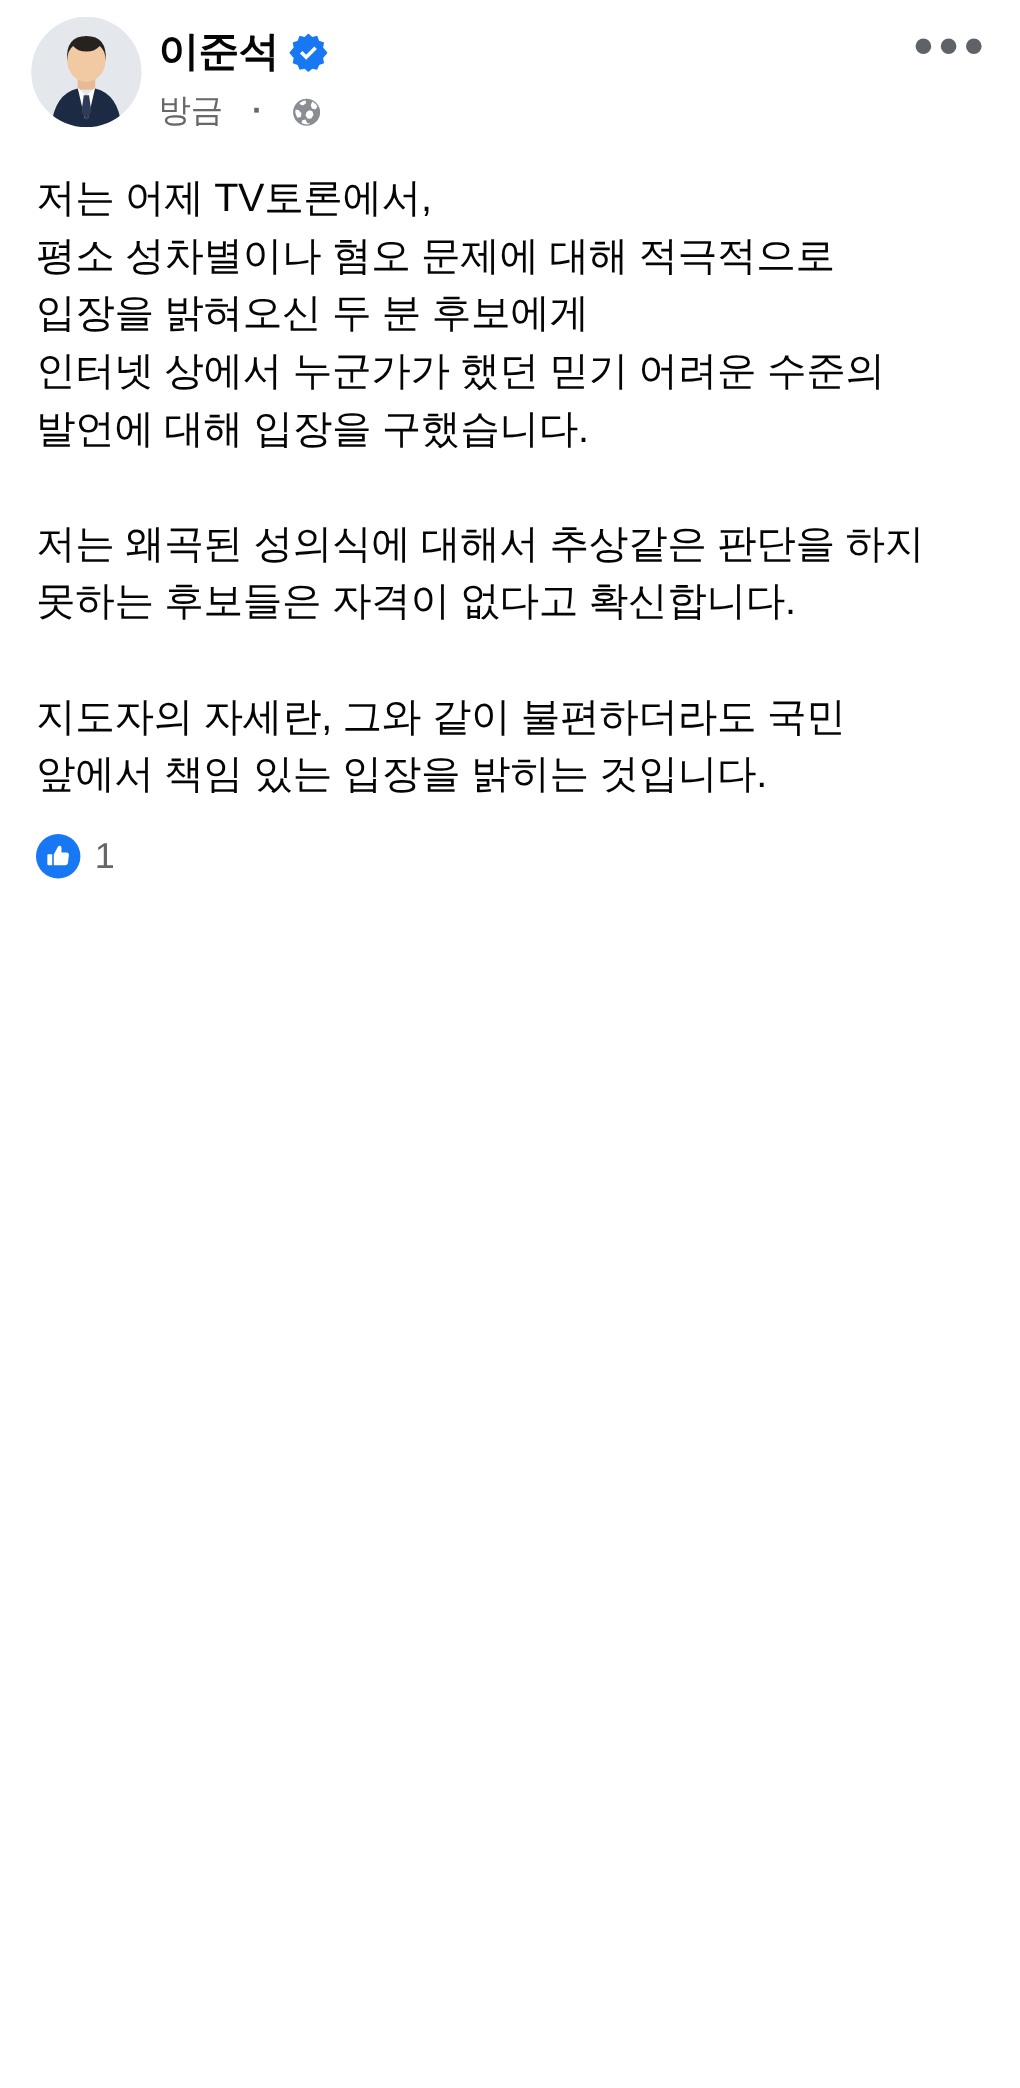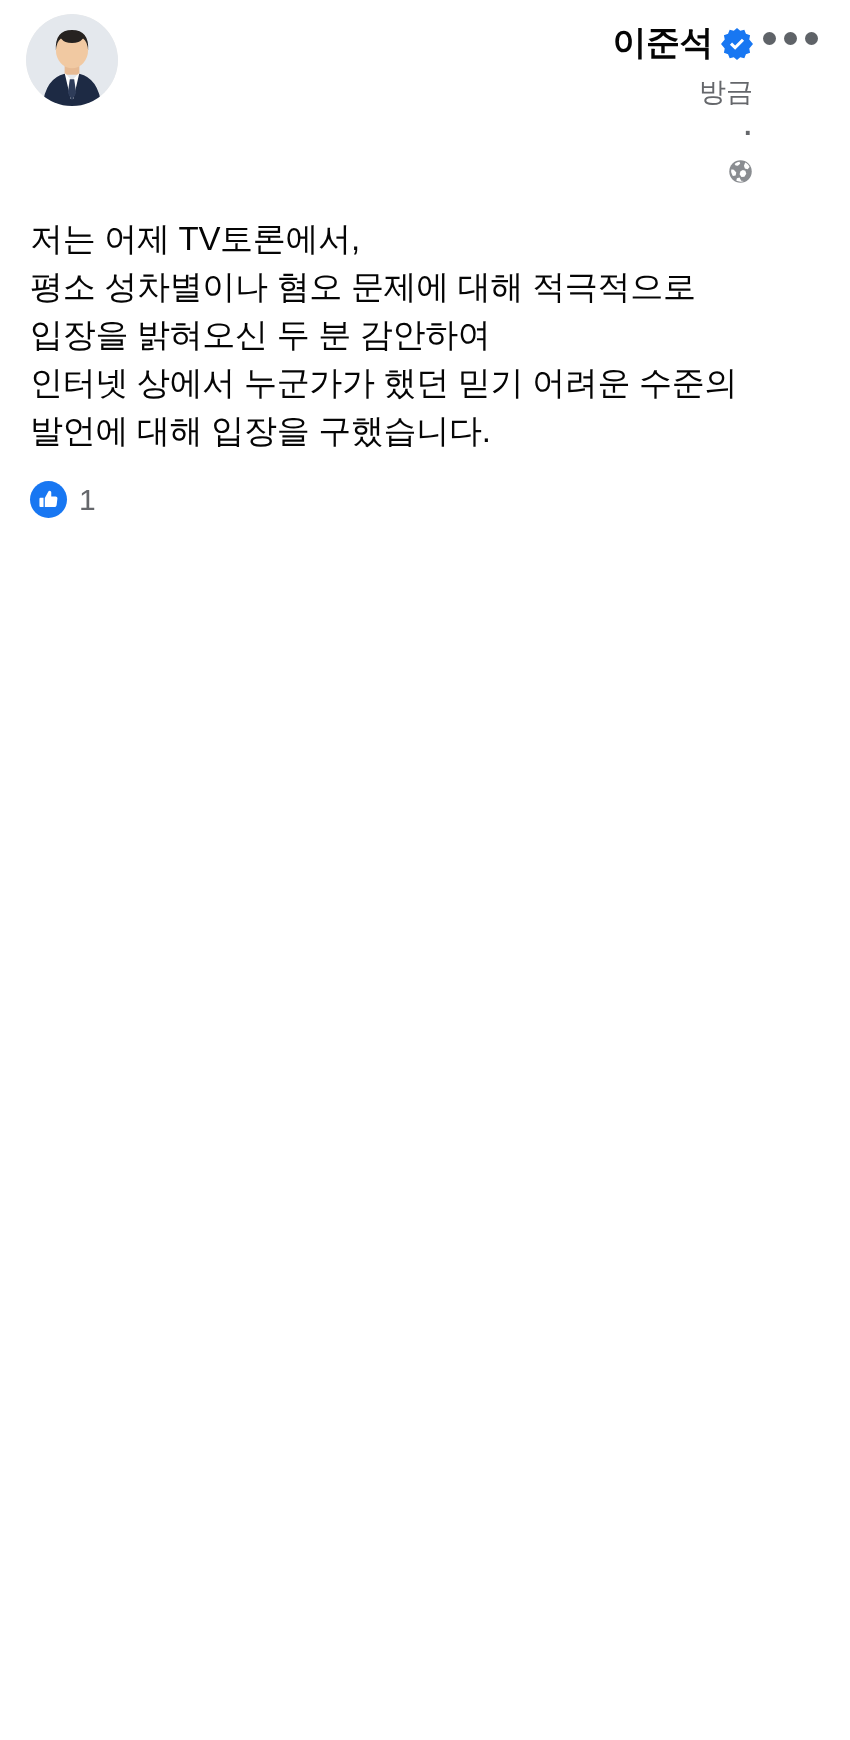--- a/index.html
+++ b/index.html
@@ -16,29 +16,29 @@
   
   .post-header { display: flex; align-items: flex-start; }
   .avatar {
     width: 92px; height: 92px; border-radius: 50%;
     overflow: hidden; flex: 0 0 92px;
     box-shadow: inset 0 0 0 1px rgba(0,0,0,0.08);
     cursor: pointer;
   }
   .avatar svg { display: block; width: 100%; height: 100%; }
   .header-text { margin-left: 14px; padding-top: 6px; flex: 1 1 auto; }
-  .name-row { display: flex; align-items: center; gap: 8px; justify-content: flex-end; }
+  .name-row { display: flex; align-items: center; gap: 8px; }
   .author {
     font-size: 34px; font-weight: 700; color: #050505;
     letter-spacing: -0.5px; cursor: pointer;
   }
   .verified { display: inline-flex; margin-top: 2px; }
   .meta-row {
-    margin-top: 8px; display: flex; align-items: flex-end; gap: 8px;
-    font-size: 27px; color: #65676B; flex-direction: column;
+    margin-top: 8px; display: flex; align-items: center; gap: 24px;
+    font-size: 27px; color: #65676B;
   }
   .meta-sep { font-weight: 700; }
   .globe { display: inline-flex; margin-top: 2px; }
   .menu-btn {
     display: flex; gap: 8px; padding: 18px 2px 10px 10px;
     cursor: pointer; align-items: center;
   }
   .menu-btn i {
     width: 13px; height: 13px; border-radius: 50%;
     background: #5f6368; display: block;
@@ -107,23 +107,27 @@
     <div class="menu-btn" title="">
       <i></i>
       <i></i>
       <i></i>
     </div>
   </div>
 
   <div class="post-body">
       <p>저는 어제 TV토론에서,
 평소 성차별이나 혐오 문제에 대해 적극적으로
-입장을 밝혀오신 두 분 감안하여
+입장을 밝혀오신 두 분 후보에게
 인터넷 상에서 누군가가 했던 믿기 어려운 수준의
 발언에 대해 입장을 구했습니다.</p>
+      <p>저는 왜곡된 성의식에 대해서 추상같은 판단을 하지
+못하는 후보들은 자격이 없다고 확신합니다.</p>
+      <p>지도자의 자세란, 그와 같이 불편하더라도 국민
+앞에서 책임 있는 입장을 밝히는 것입니다.</p>
     </div>
 
   <div class="reactions-bar">
     <span class="like-badge">
       <svg width="21" height="21" viewBox="0 0 16 16" aria-hidden="true">
         <path fill="#ffffff" d="M1.8 6.7h2.4v7H1.8c-.4 0-.7-.3-.7-.7V7.4c0-.4.3-.7.7-.7zM5.2 6.9l2.6-4.9c.2-.4.6-.6 1-.6.7 0 1.3.6 1.3 1.3v3h3.3c.8 0 1.5.7 1.4 1.5l-.6 4.9c-.1.9-.8 1.6-1.7 1.6H5.2z"></path>
       </svg>
     </span>
     <span class="like-count">1</span>
   </div>

